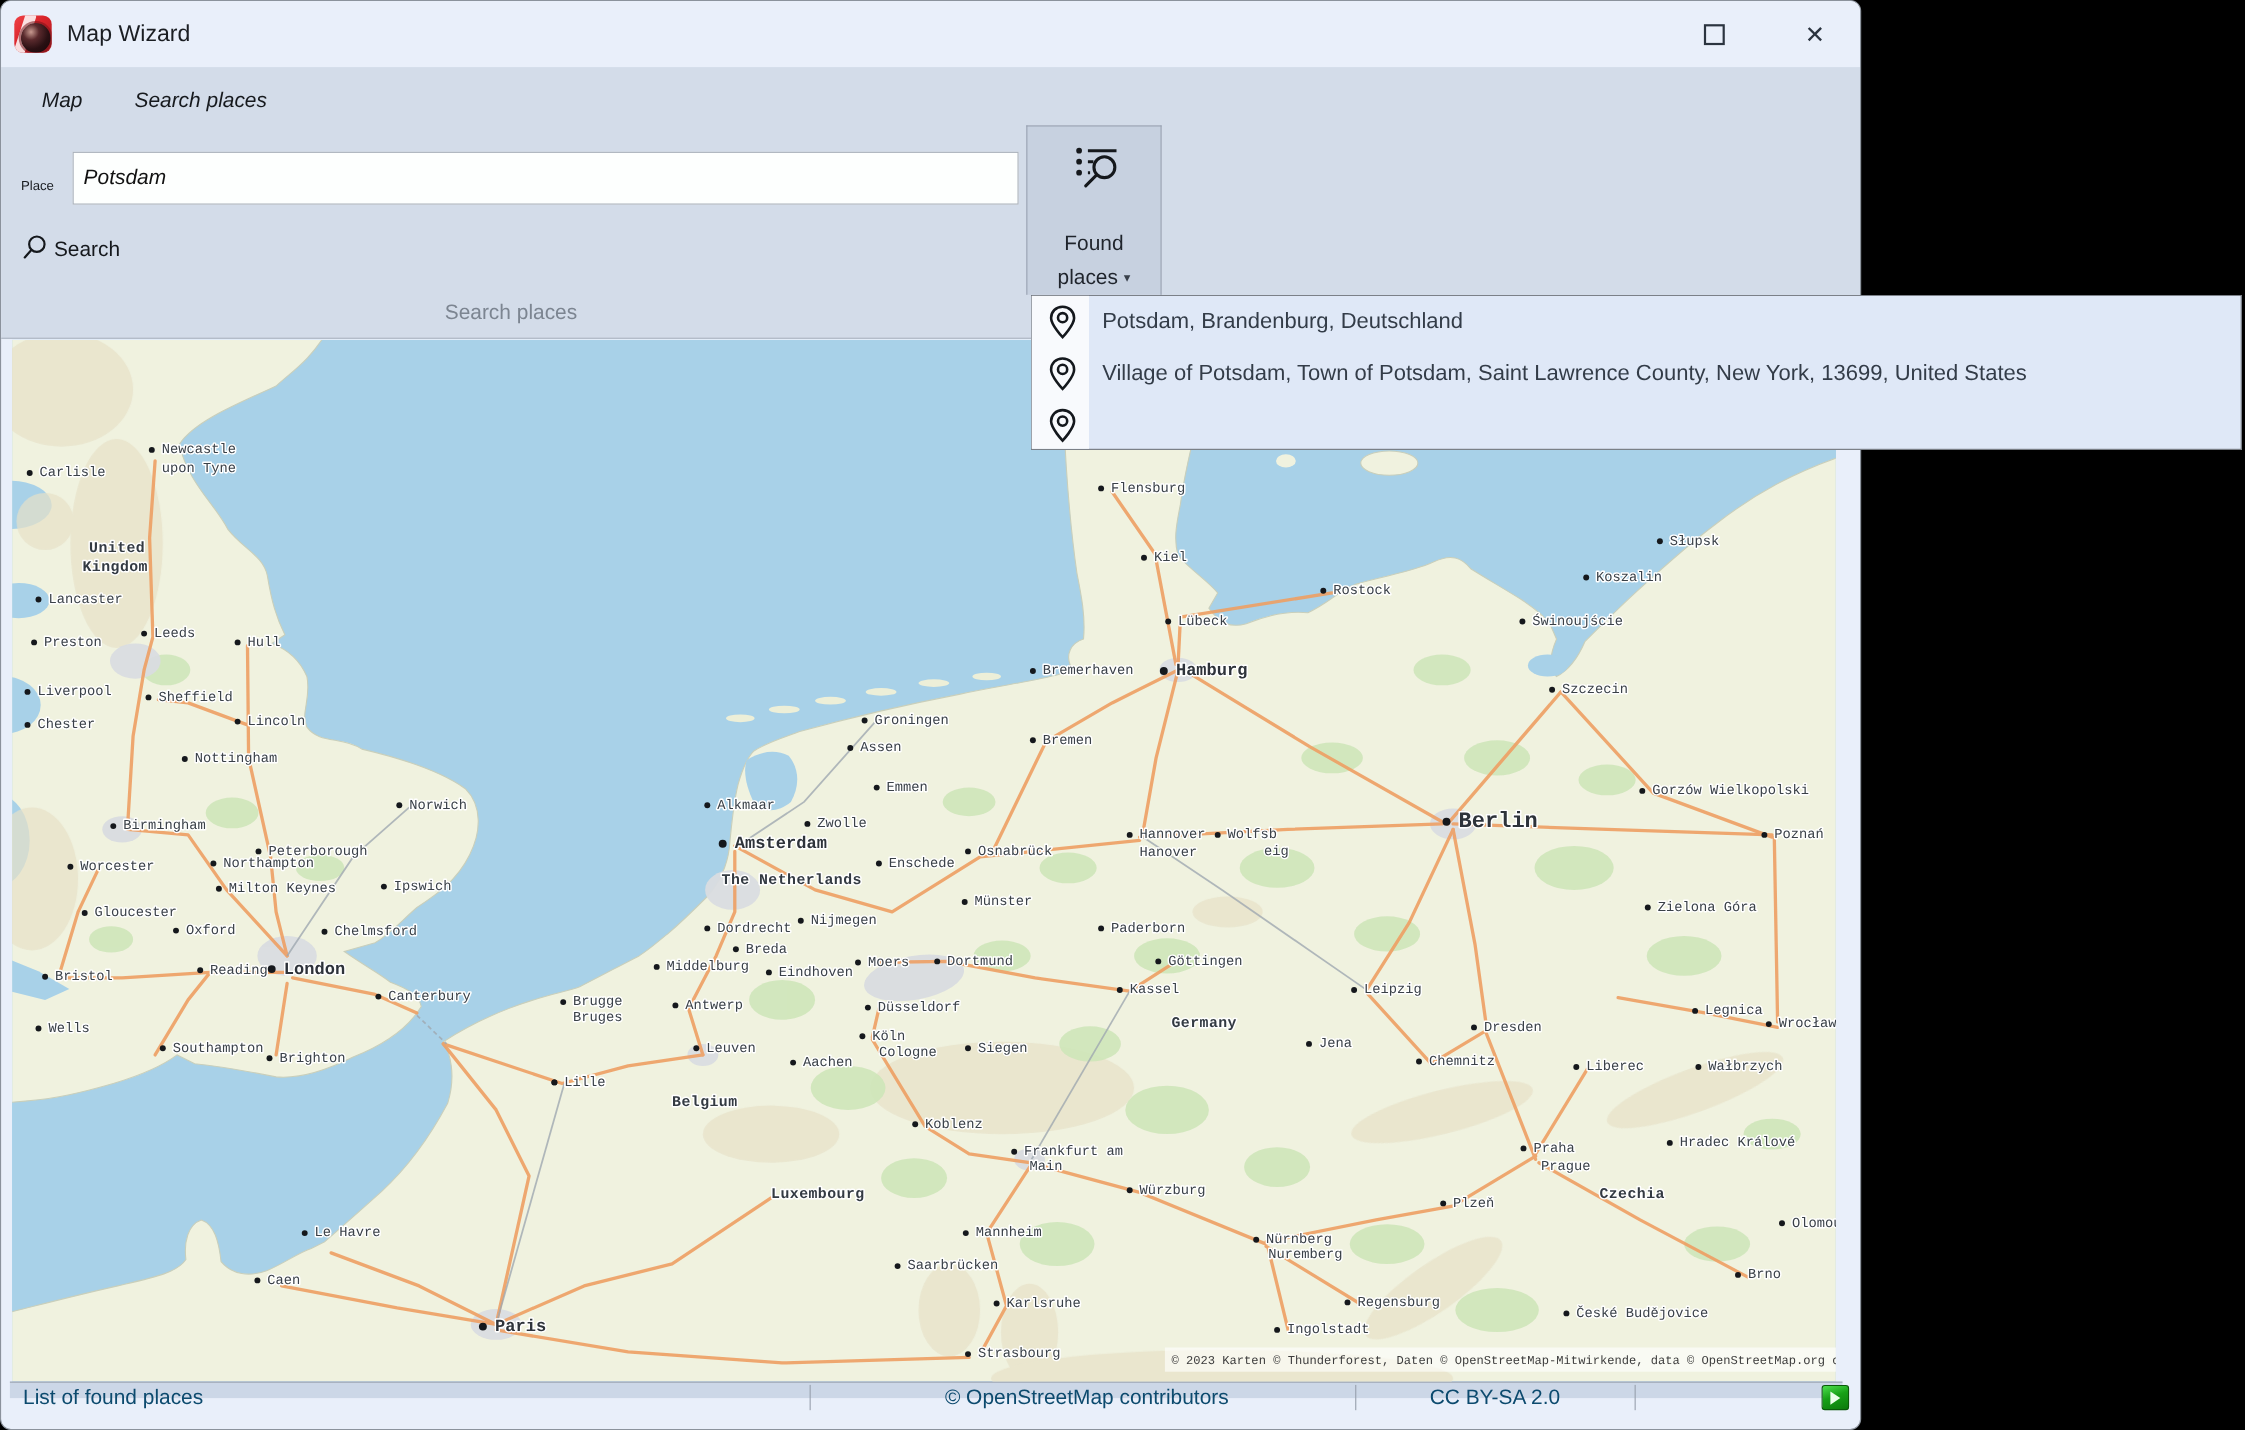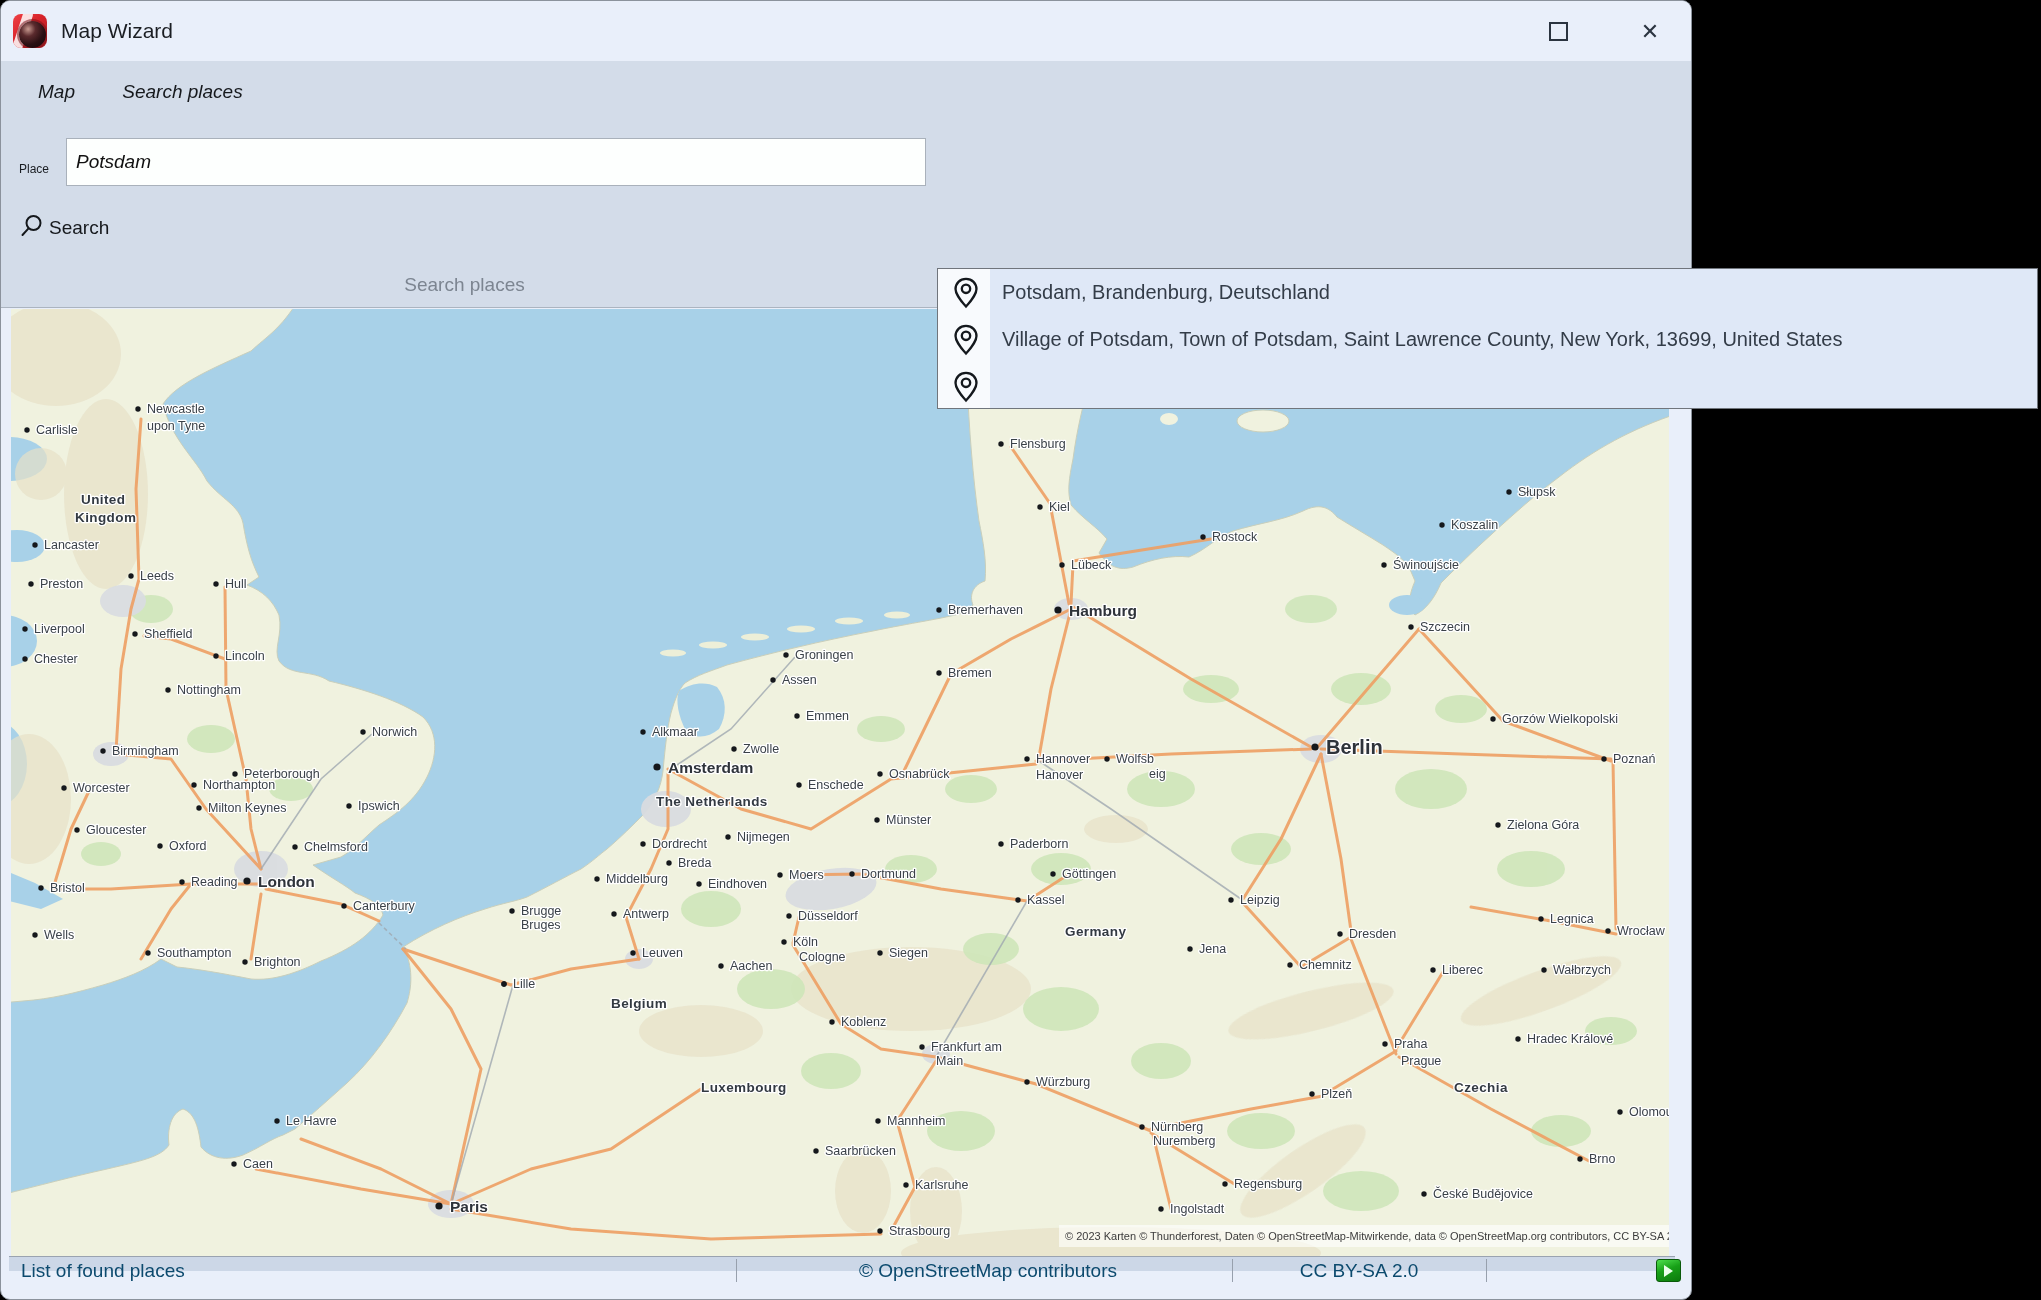--- a/index.html
+++ b/index.html
@@ -33,21 +33,21 @@
     font-size:19px;color:#15181c;cursor:default;}
   .group-caption{position:absolute;left:0;top:213px;width:927px;text-align:center;font-size:19px;color:#7C8591;}
   .found-btn{position:absolute;left:932px;top:53px;width:123px;height:154px;background:#C7D1E0;
     border:1px solid #9AA3B2;border-bottom:none;}
   .found-icon{position:absolute;left:39px;top:12px;}
   .found-l1{position:absolute;left:0;top:96px;width:100%;text-align:center;font-size:19px;color:#1f242c;}
   .found-l2{position:absolute;left:0;top:127px;width:100%;text-align:center;font-size:19px;color:#1f242c;}
   .found-l2 .arr{font-size:12px;vertical-align:2px;color:#3a414b;}
 
   
-  .map-wrap{position:absolute;left:10px;top:308px;width:1658px;height:947px;overflow:hidden;background:#A8D1E8;}
+  .map-wrap{position:absolute;left:10px;top:308px;width:1658px;height:947px;overflow:hidden;background:#A8D1E8;font-family:Liberation Mono, monospace;}
   svg text{paint-order:stroke;stroke:#ffffff;stroke-width:2.6px;stroke-linejoin:round;}
   .ml-c{font-size:12.5px;fill:#3a4148;}
   .ml-s{font-size:12.5px;fill:#3a4148;}
   .ml-b{font-size:15.5px;fill:#2e333a;font-weight:bold;}
   .ml-C{font-size:20px;fill:#2e333a;font-weight:bold;}
   .ml-n{font-size:13.5px;fill:#333a42;font-weight:bold;letter-spacing:.4px;}
   .attr-text{font-size:11px;fill:#3c3c3c;stroke-width:0 !important;}
 
   
   .statusbar{position:absolute;left:8px;top:1255px;width:1666px;height:15px;background:#CCD7E7;
@@ -95,20 +95,39 @@
         <svg width="24" height="24" viewBox="0 0 24 24">
           <circle cx="13.5" cy="9" r="7" fill="none" stroke="#15181c" stroke-width="2"></circle>
           <line x1="8.3" y1="14.6" x2="2.5" y2="21" stroke="#15181c" stroke-width="2" stroke-linecap="round"></line>
         </svg>
       </span>
       <span>Search</span>
     </div>
 
     <div class="group-caption">Search places</div>
 
+    <div class="found-btn">
+      <span class="found-icon">
+        <svg width="46" height="46" viewBox="0 0 46 46">
+          <circle cx="8" cy="10" r="2.6" fill="#15181c"></circle>
+          <circle cx="8" cy="20" r="2.6" fill="#15181c"></circle>
+          <circle cx="8" cy="30" r="2.6" fill="#15181c"></circle>
+          <line x1="16" y1="10" x2="42" y2="10" stroke="#15181c" stroke-width="2.6"></line>
+          <line x1="16" y1="20" x2="21" y2="20" stroke="#15181c" stroke-width="2.6"></line>
+          <line x1="16" y1="30" x2="18" y2="30" stroke="#15181c" stroke-width="2.6"></line>
+          <circle cx="31" cy="25" r="9.5" fill="none" stroke="#15181c" stroke-width="2.8"></circle>
+          <line x1="23.5" y1="32.5" x2="14" y2="42" stroke="#15181c" stroke-width="2.8" stroke-linecap="round"></line>
+        </svg>
+      </span>
+      <div class="found-l1">Found</div>
+      <div class="found-l2">
+        <span>places</span>
+        <span class="arr">▾</span>
+      </div>
+    </div>
   </div>
 
   <div class="map-wrap">
     <svg id="mapsvg" width="1658" height="947" viewBox="0 0 1658 947">
       <rect x="0" y="0" width="1658" height="947" fill="#A8D1E8"></rect>
 
       <path fill="#F0F2DF" stroke="#C9CFBB" stroke-width="1" d="
         M -10,-10 L 288,-10 C 270,20 255,28 240,42 C 200,60 165,75 152,95
         C 160,130 185,150 196,172 C 210,190 228,196 232,214 C 236,238 240,252 248,268
         L 236,276 C 252,282 262,292 268,306 C 272,326 262,340 268,352

